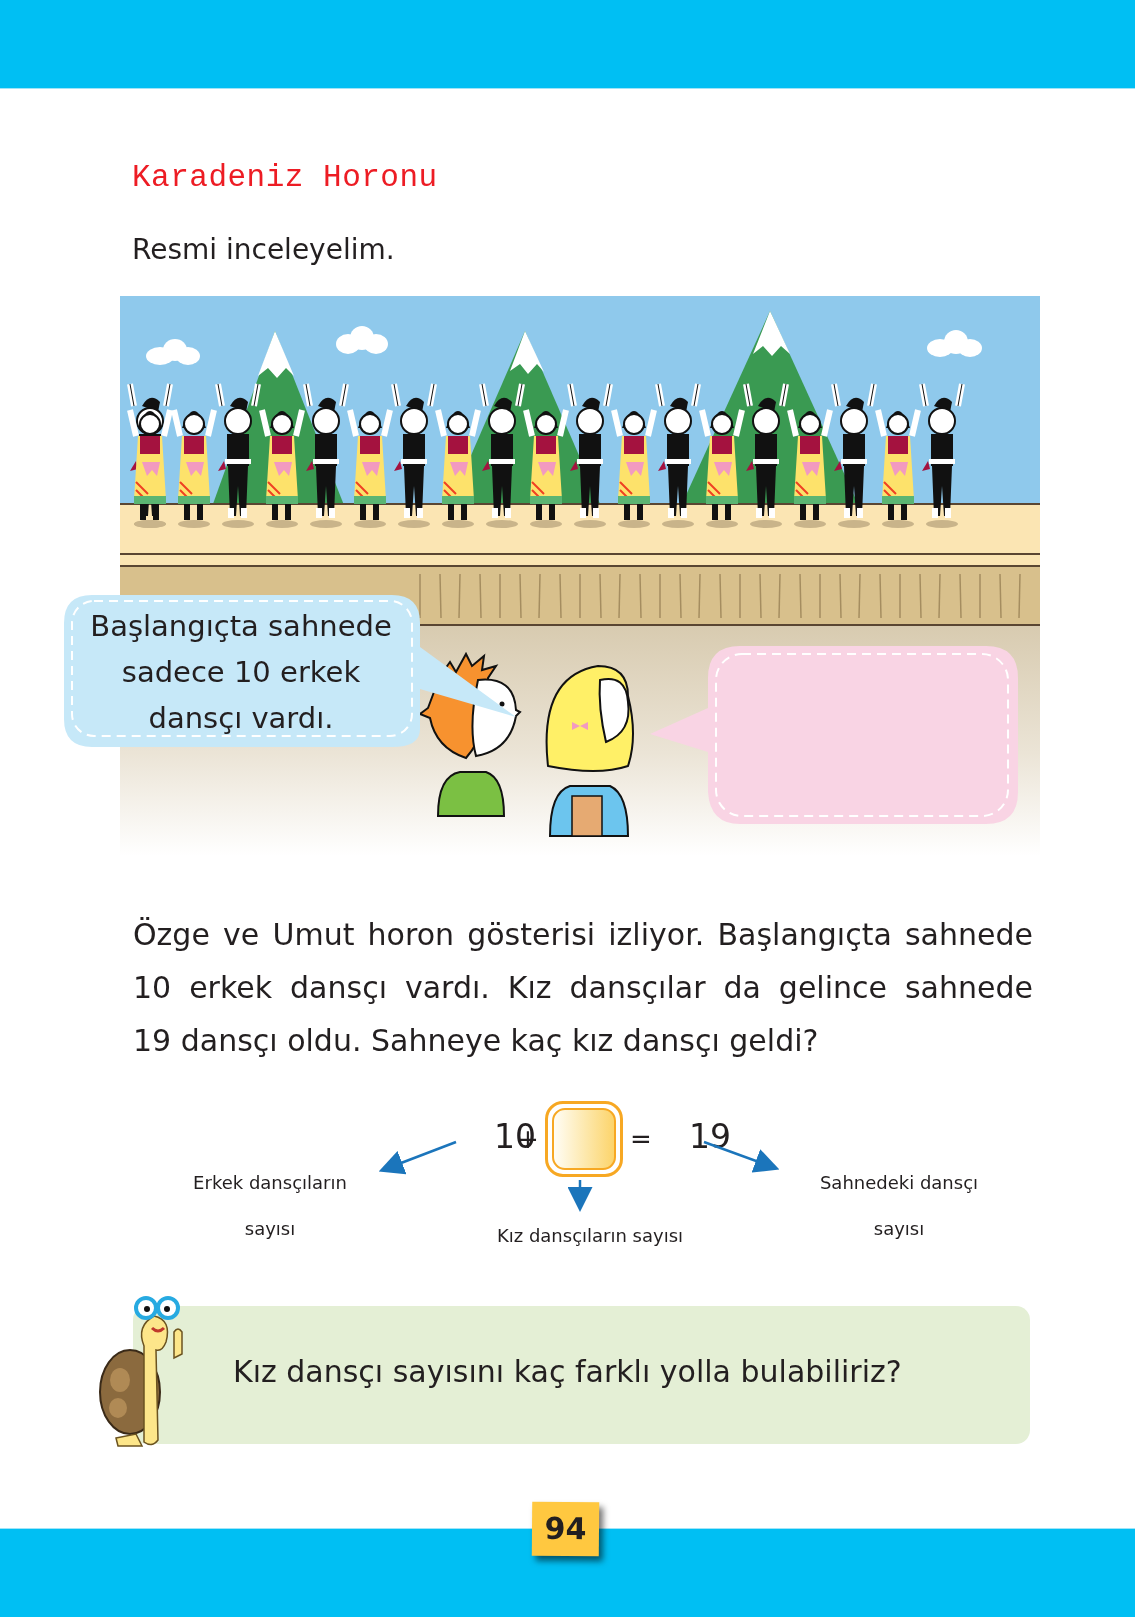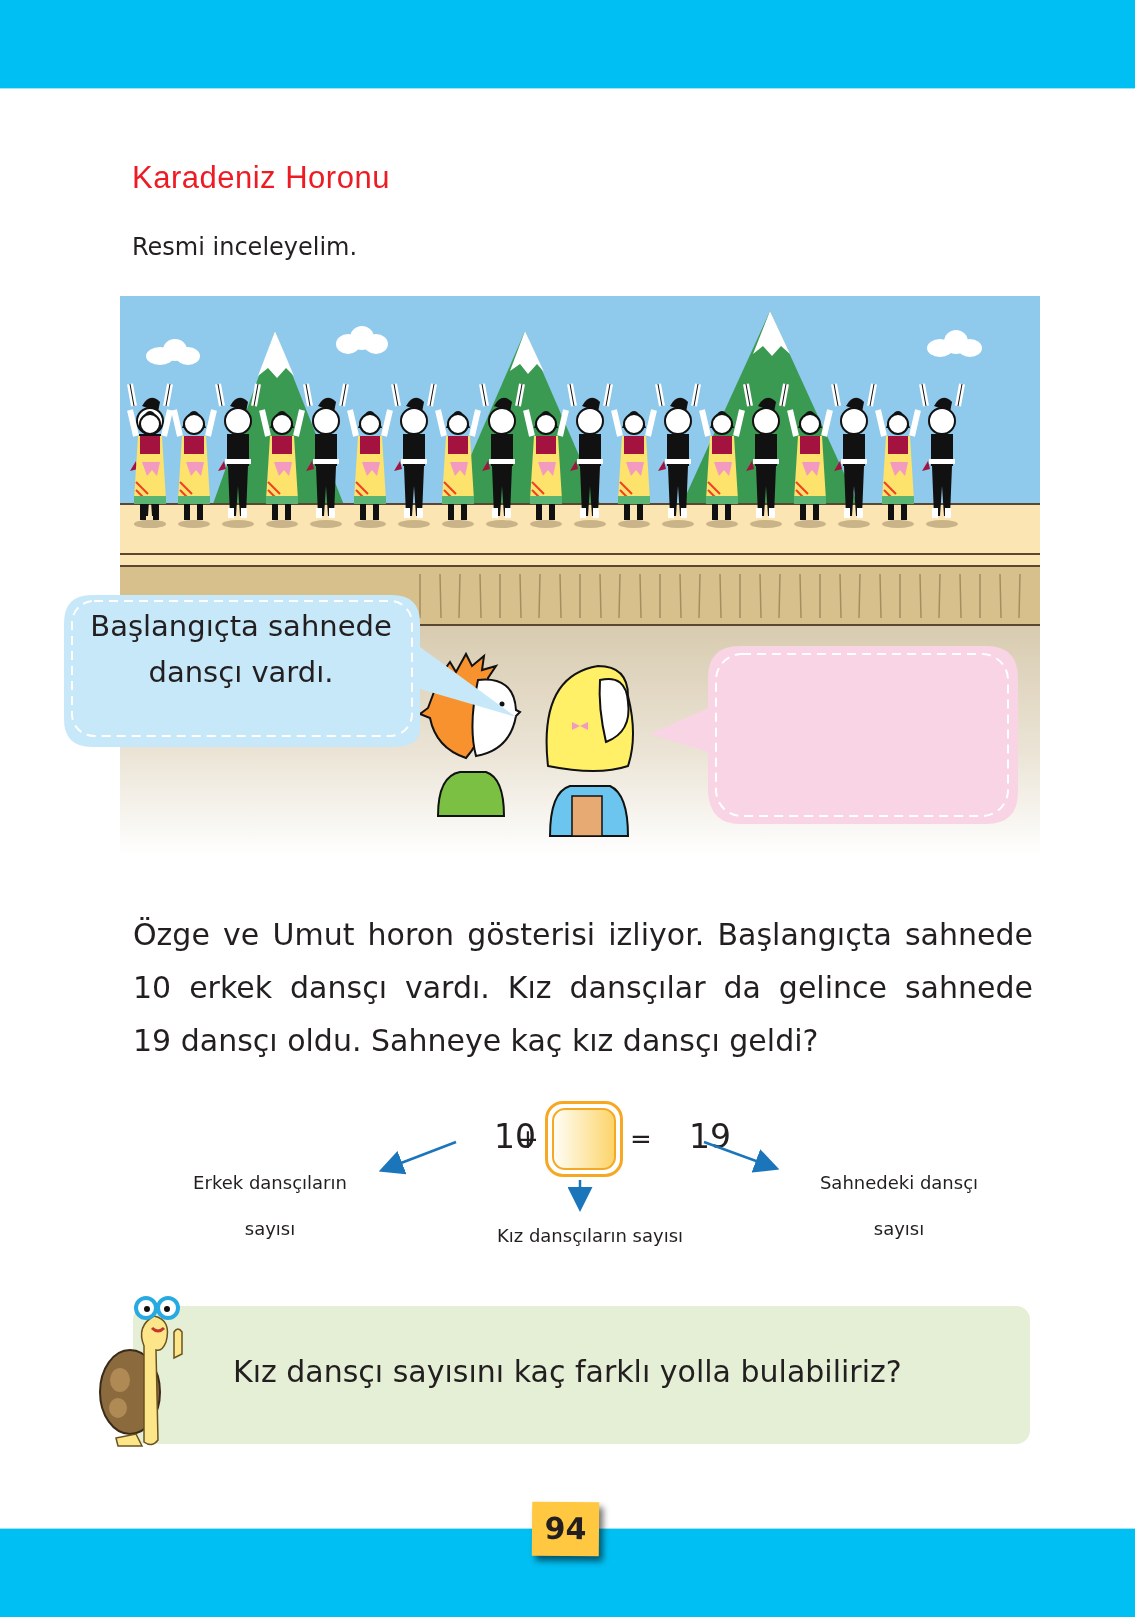--- a/index.html
+++ b/index.html
@@ -3,22 +3,22 @@
 <meta charset="utf-8">
 <style>
   html, body { margin:0; padding:0; }
   body {
     width:1135px; height:1617px; position:relative; overflow:hidden;
     background:#ffffff;
     font-family:"DejaVu Sans", sans-serif; color:#231f20;
   }
   .top-band { position:absolute; left:0; top:0; width:1135px; height:88px; background:#00bff3; border-bottom:1px solid #9fe4f8; }
   .bottom-band { position:absolute; left:0; top:1528px; width:1135px; height:89px; background:#00bff3; border-top:1px solid #9fe4f8; }
-  .title { position:absolute; left:132px; top:160px; font-family:Liberation Sans, sans-serif; font-size:31px; color:#ed1c24; letter-spacing:0.5px; }
-  .instruction { position:absolute; left:132px; top:233px; font-size:24px; color:#231f20; }
+  .title { position:absolute; left:132px; top:160px; font-family:Liberation Mono, monospace; font-size:31px; color:#ed1c24; letter-spacing:0.5px; }
+  .instruction { position:absolute; left:132px; top:233px; font-size:28px; color:#231f20; }
 
   .scene { position:absolute; left:120px; top:296px; width:920px; height:560px; overflow:hidden; }
   .scene svg { display:block; }
 
   .bubble { position:absolute; font-size:29px; line-height:46px; text-align:center; color:#231f20; }
   .bubble-blue { left:62px; top:591px; width:358px; height:155px; }
   .bubble-pink { left:706px; top:646px; width:312px; height:178px; }
   .bubble .txt { position:absolute; left:0; right:0; top:12px; }
   .bubble-pink .txt { top:18px; }
 
@@ -188,20 +188,21 @@
   </svg>
 </div>
 
 <div class="bubble bubble-blue">
   <svg width="420" height="170" style="position:absolute;left:0;top:0;overflow:visible">
     <path d="M30,4 h300 q28,0 28,28 v24 l96,70 l-96,-28 v40 q0,18 -28,18 h-300 q-28,0 -28,-28 v-96 q0,-28 28,-28 z" fill="#c6e8f8"></path>
     <rect x="10" y="10" width="340" height="135" rx="22" fill="none" stroke="#ffffff" stroke-width="2" stroke-dasharray="9 6"></rect>
   </svg>
   <div class="txt">
     <div>Başlangıçta sahnede</div>
+    <div>sadece 10 erkek</div>
     <div>dansçı vardı.</div>
   </div>
 </div>
 
 <div class="bubble bubble-pink">
   <svg width="320" height="180" style="position:absolute;left:0;top:0;overflow:visible">
     <path d="M34,0 h246 q32,0 32,32 v114 q0,32 -32,32 h-246 q-30,0 -32,-32 v-40 l-58,-18 l58,-26 v-30 q0,-32 32,-32 z" fill="#f9d4e4"></path>
     <rect x="10" y="8" width="292" height="162" rx="26" fill="none" stroke="#ffffff" stroke-width="2" stroke-dasharray="9 6"></rect>
   </svg>
 </div>

